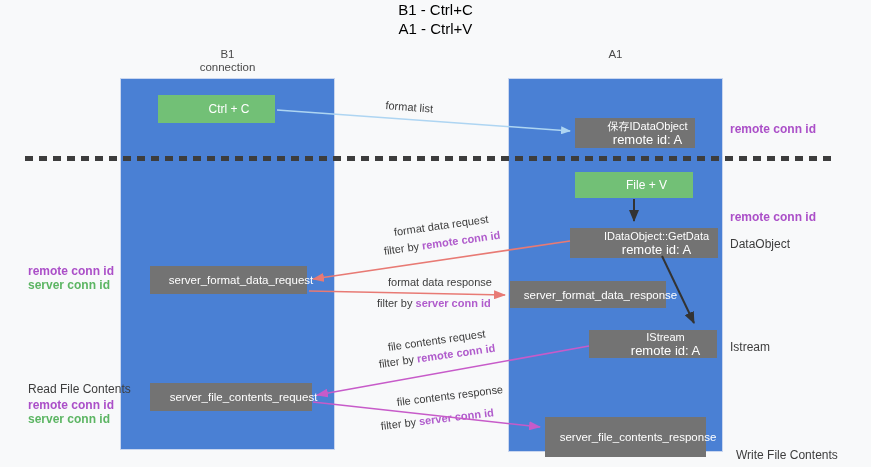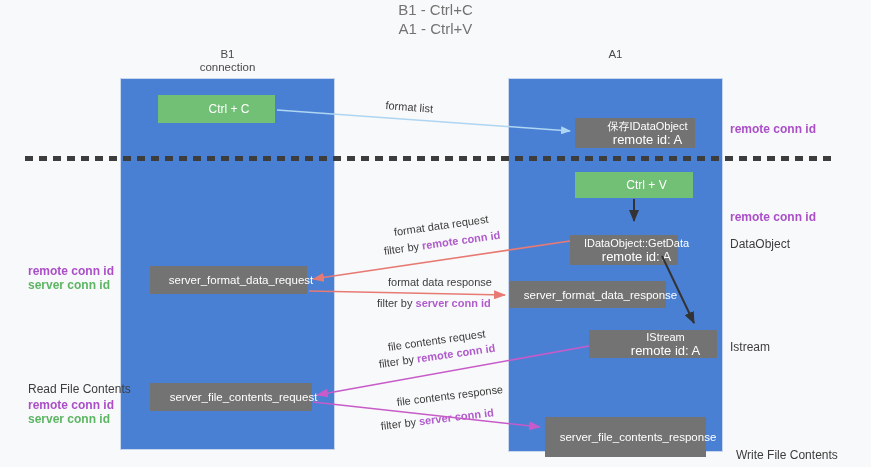--- a/index.html
+++ b/index.html
@@ -4,21 +4,21 @@
 <style>
   * { margin:0; padding:0; box-sizing:border-box; }
   body { background:#e9e9e9; font-family:"Liberation Sans", sans-serif; }
   .canvas{
     position:relative; width:871px; height:467px; background:#f8f9fa;
     overflow:hidden; font-family:"Liberation Sans", sans-serif;
   }
   .abs{ position:absolute; }
   .title{
     left:0; top:7; width:871px; text-align:center;
-    font-size:15px; line-height:19px; color:#737373;
+    font-size:15px; line-height:19px; color:#000000;
   }
   .col-header{
     text-align:center; font-size:11.5px; line-height:13px; color:#4a4a4a; width:215px; top:48px;
   }
   .lifeline{
     width:215px; background:#4a80d4; border:1px solid #c9d6ef; top:78px;
   }
   .dashline{
     left:25px; top:156px; width:808px; height:5px;
     background:repeating-linear-gradient(90deg,#3d3d3d 0 8px, transparent 8px 14px);
@@ -67,24 +67,24 @@
   <div class="abs box green single" style="left:158px; top:95px; width:117px; height:28px;">
     <span>Ctrl + C</span>
   </div>
 
   <div class="abs box orange" style="left:575px; top:118px; width:120px; height:30px;">
     <div class="l1">保存IDataObject</div>
     <div class="l2">remote id: A</div>
   </div>
 
   <div class="abs box green single" style="left:575px; top:172px; width:118px; height:26px;">
-    <span>Ctrl + V</span>
+    <span>File + V</span>
   </div>
 
-  <div class="abs box orange" style="left:570px; top:235px; width:108px; height:30px;">
+  <div class="abs box orange" style="left:570px; top:228px; width:148px; height:30px;">
     <div class="l1">IDataObject::GetData</div>
     <div class="l2">remote id: A</div>
   </div>
 
   <div class="abs box orange srv" style="left:150px; top:266px; width:157px; height:28px;">
     <span>server_format_data_request</span>
   </div>
 
   <div class="abs box orange srv" style="left:510px; top:281px; width:156px; height:27px;">
     <span>server_format_data_response</span>

